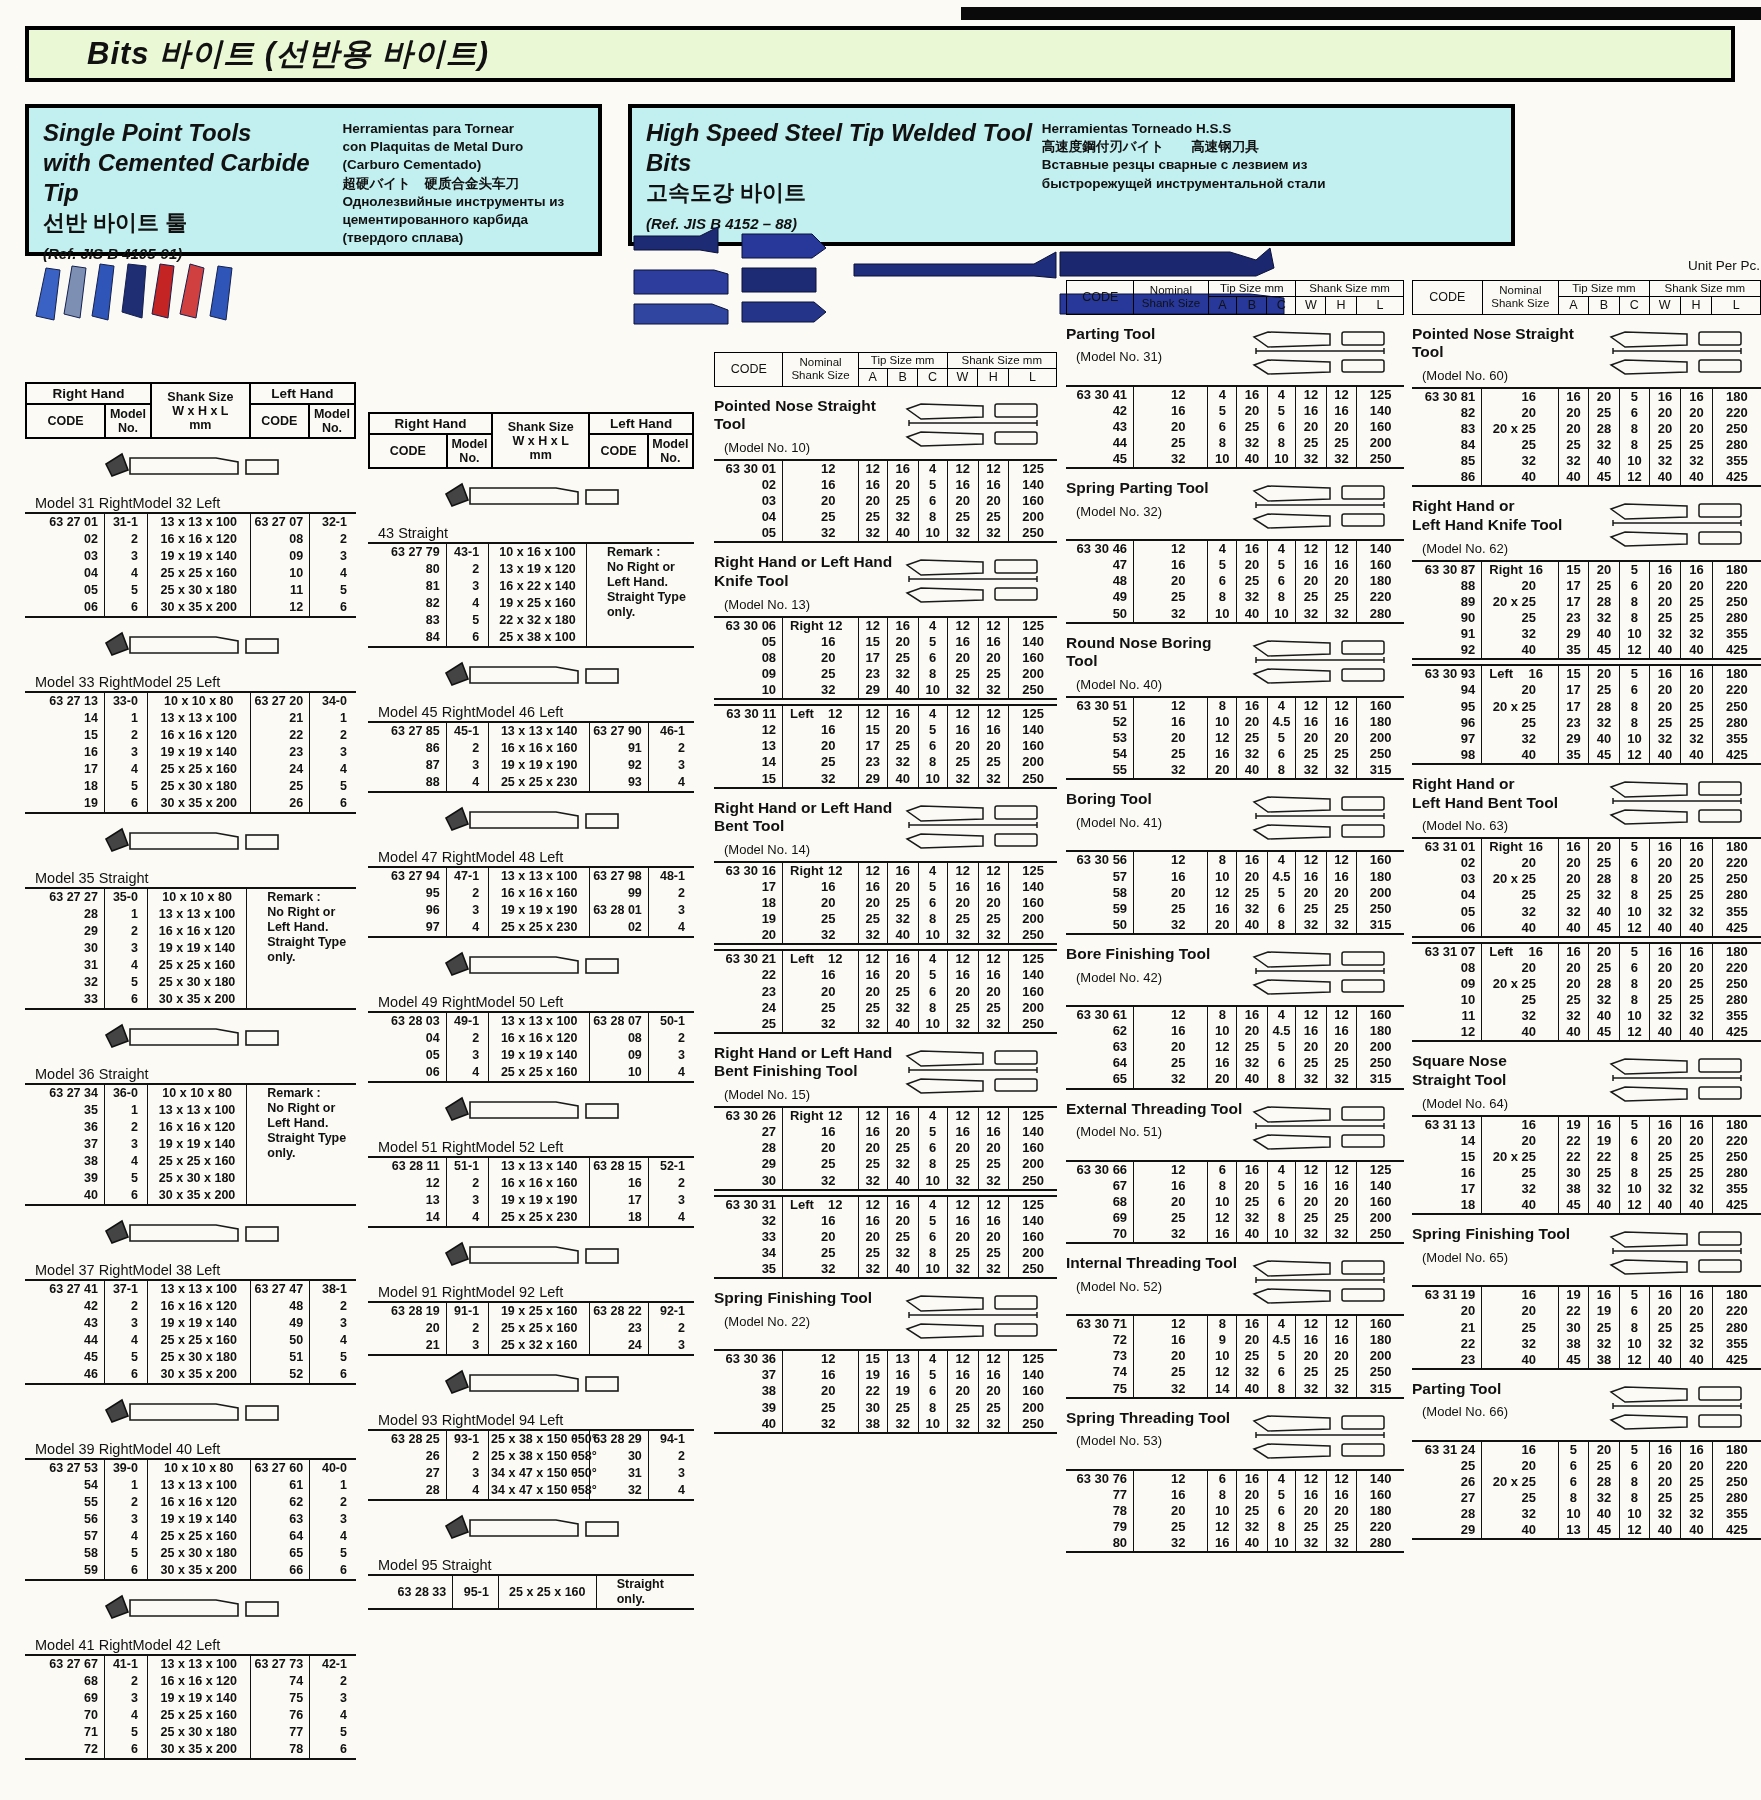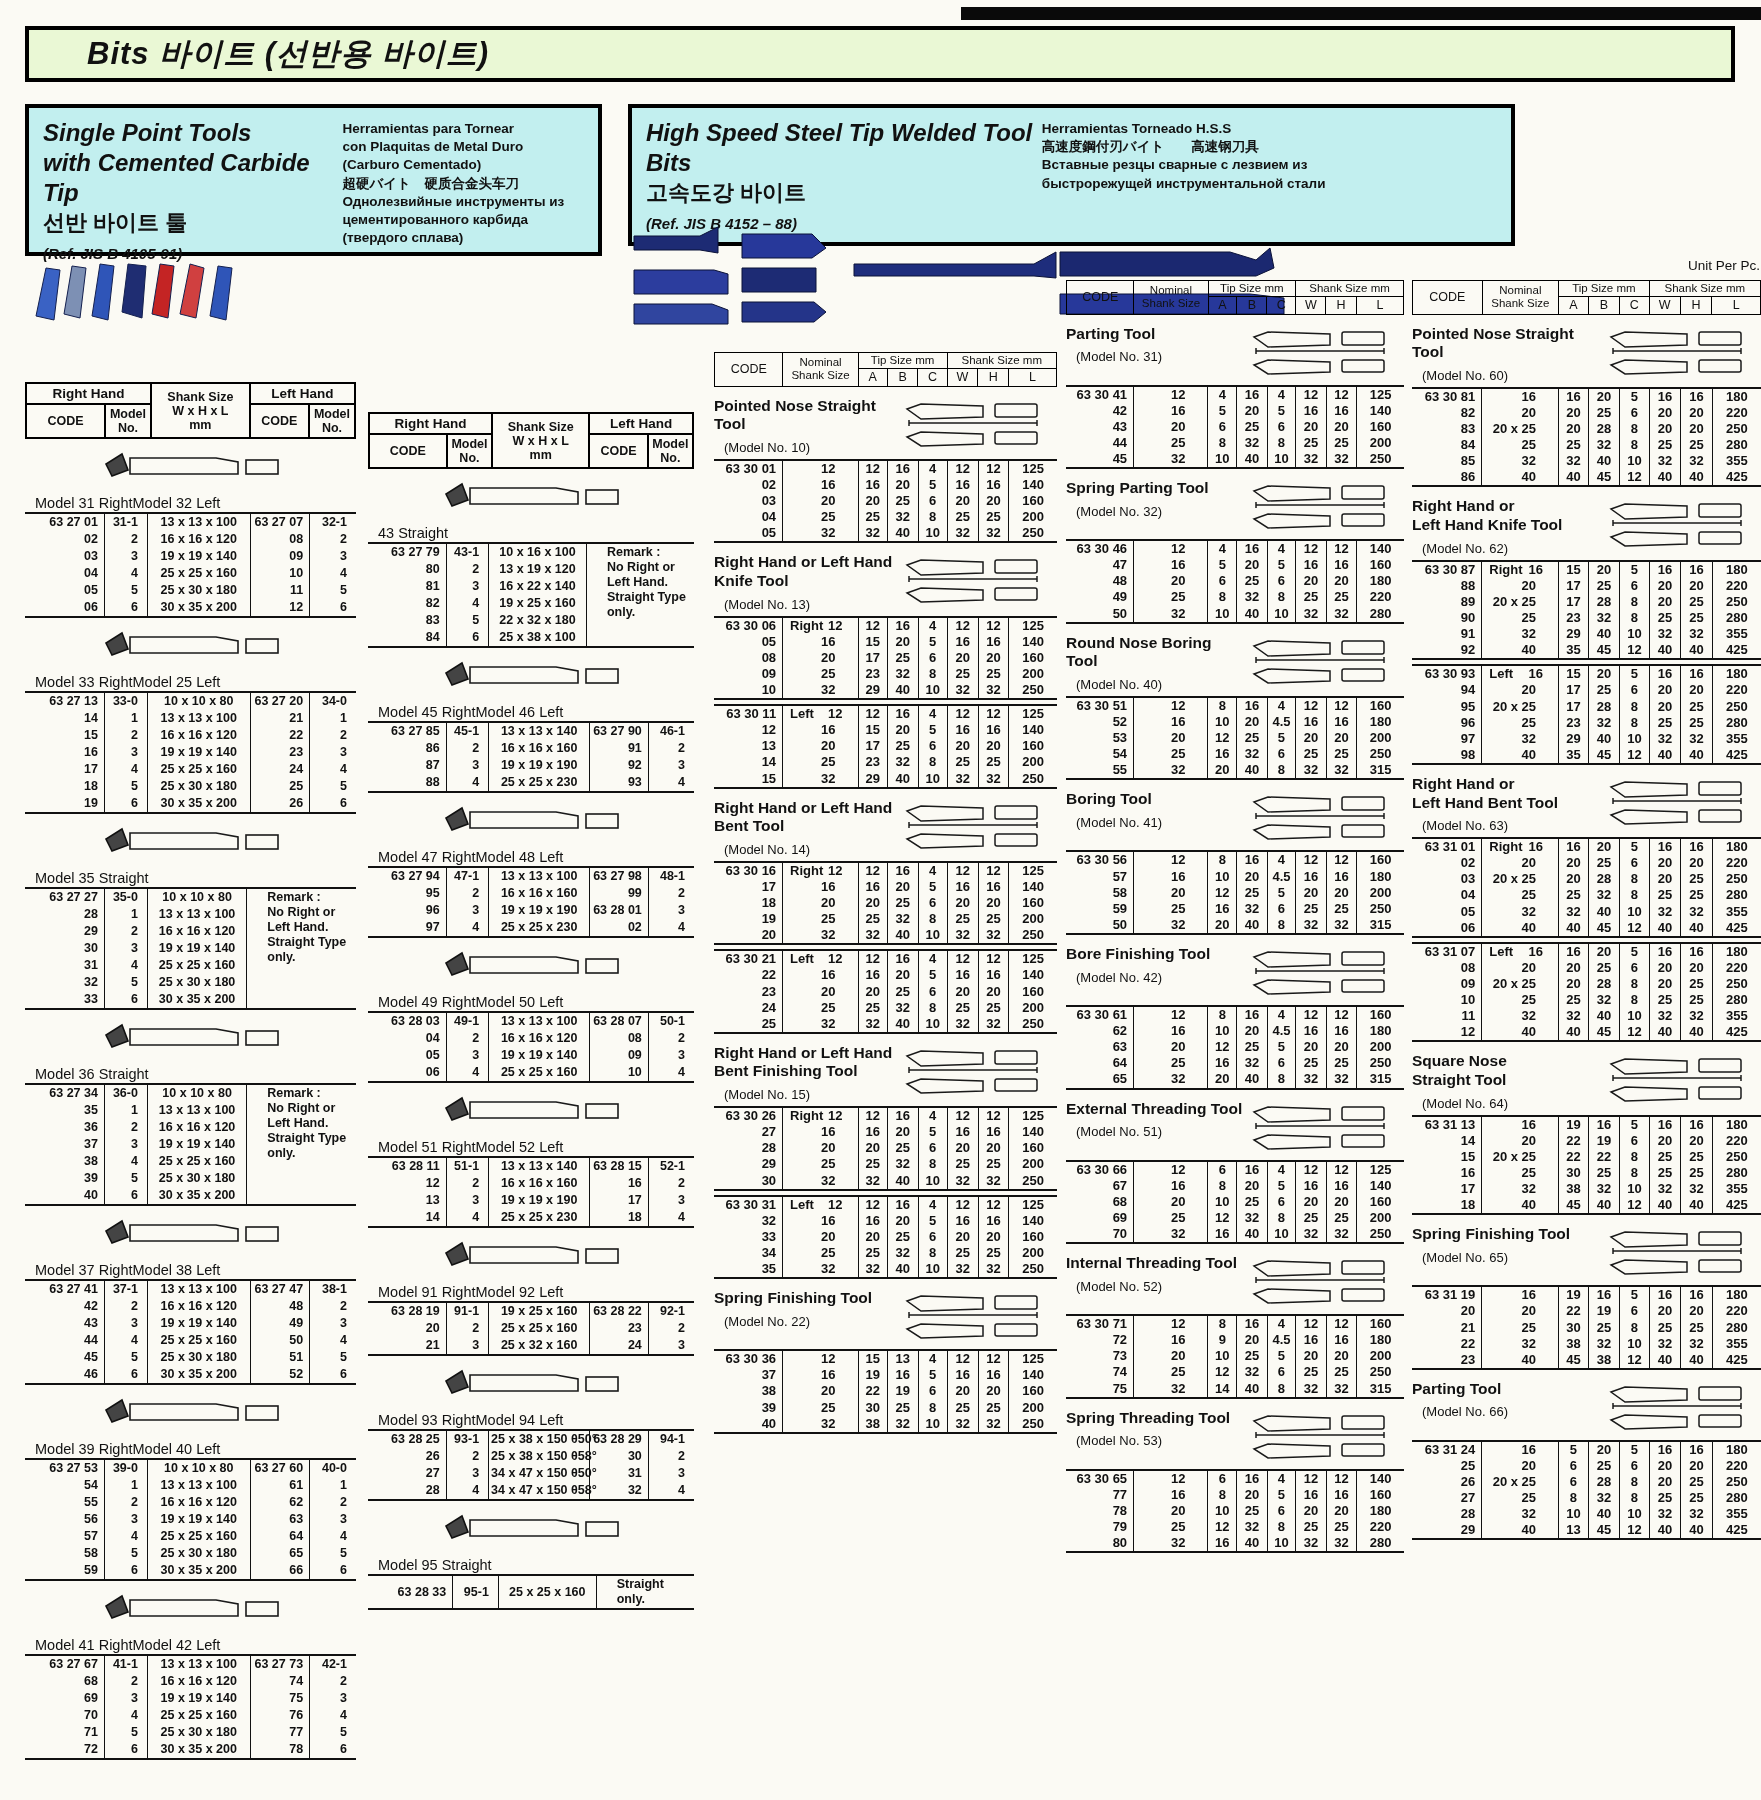--- a/index.html
+++ b/index.html
@@ -2355,21 +2355,21 @@
           <col style="width: 22%;">
           <col style="width: 8.5%;">
           <col style="width: 9%;">
           <col style="width: 8.5%;">
           <col style="width: 9%;">
           <col style="width: 9%;">
           <col style="width: 14%;">
         </colgroup>
         <tbody>
           <tr>
-            <td class="code">63 30 65</td>
+            <td class="code">63 30 76</td>
             <td class="nom">12</td>
             <td class="num">6</td>
             <td class="num">16</td>
             <td class="num">4</td>
             <td class="num">12</td>
             <td class="num">12</td>
             <td class="num">140</td>
           </tr>
           <tr>
             <td class="code">77</td>

